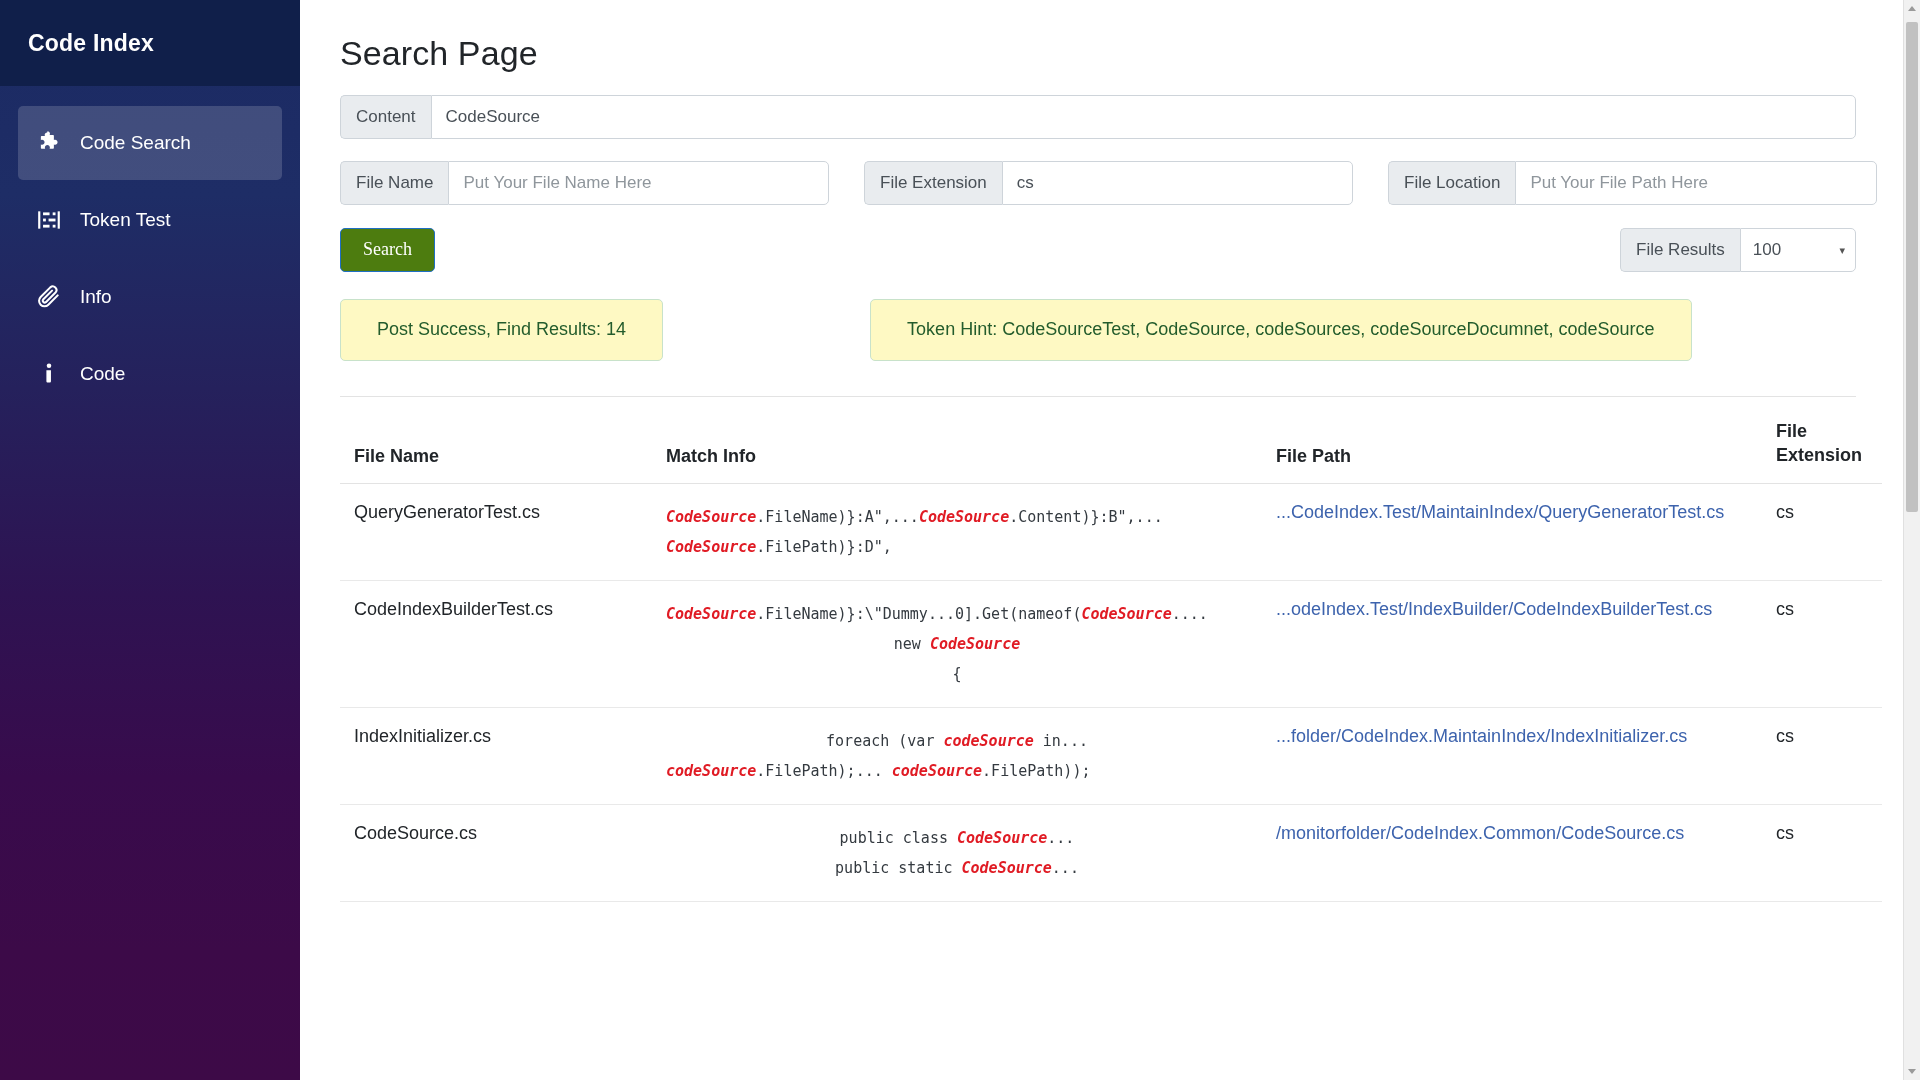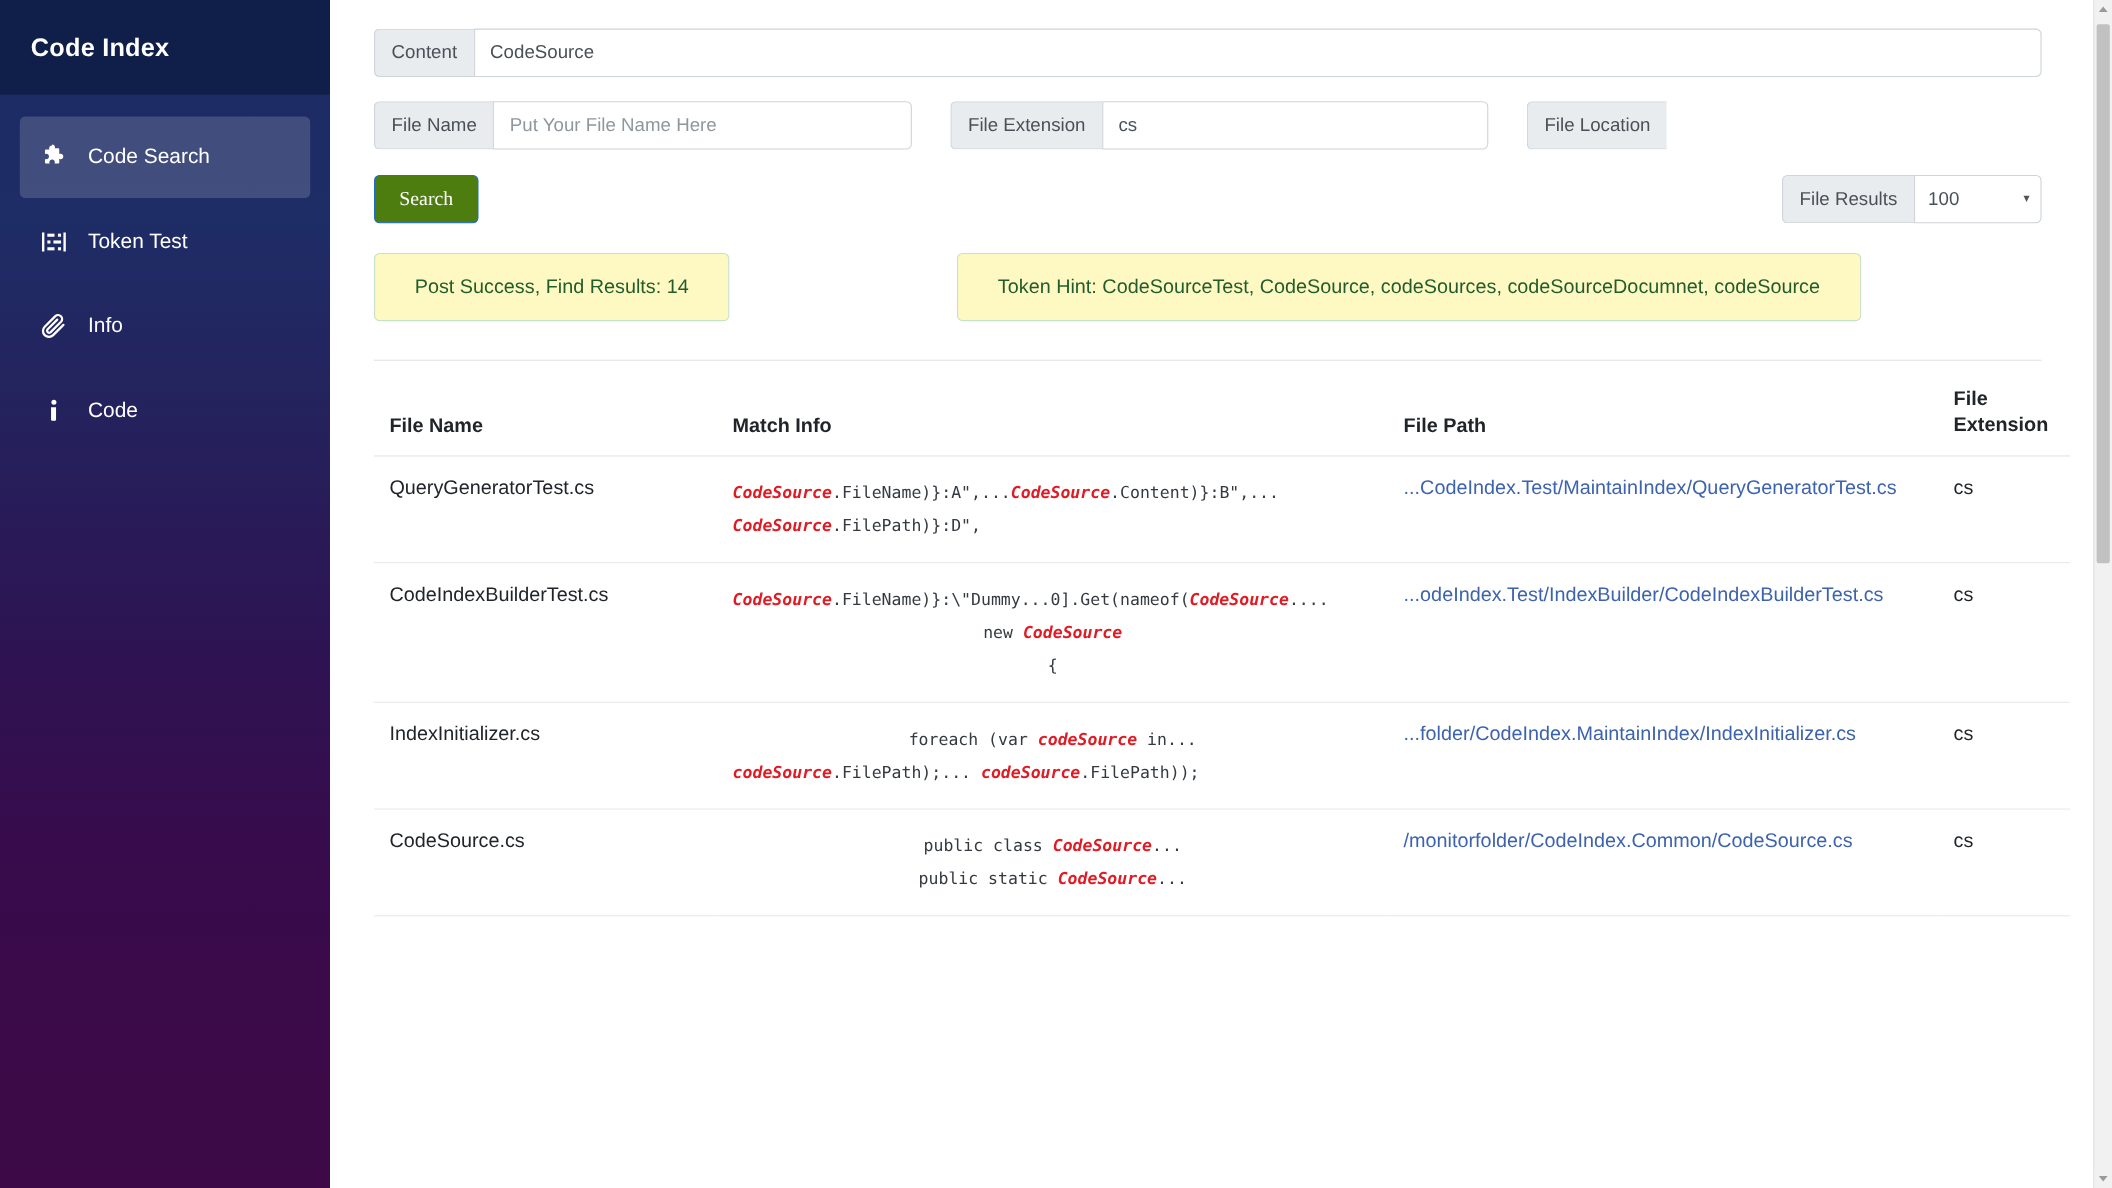--- a/index.html
+++ b/index.html
@@ -352,20 +352,21 @@
       </div>
 
     </nav>
   </aside>
 
   <section id="main">
 
 
     <div id="content">
 
+      <h1 id="page-title">Search Page</h1>
 
       <div class="input-group" id="content-search-row">
         <span class="ig-label">Content</span>
         <input class="ig-input" type="text" id="content-input" value="CodeSource" style="">
       </div>
 
       <div id="filter-row">
         <div class="filter-cell" id="fc-filename">
           <div class="input-group">
             <span class="ig-label">File Name</span>
@@ -376,20 +377,21 @@
         <div class="filter-cell" id="fc-fileext">
           <div class="input-group">
             <span class="ig-label">File Extension</span>
             <input class="ig-input" type="text" value="cs" style="">
           </div>
         </div>
         <div id="fc-gap2"></div>
         <div class="filter-cell" id="fc-filelocation">
           <div class="input-group">
             <span class="ig-label">File Location</span>
+            <input class="ig-input" type="text" placeholder="Put Your File Path Here" style="">
           </div>
         </div>
       </div>
 
       <div id="action-row">
         <button id="search-button">Search</button>
         <div id="action-spacer"></div>
         <div class="input-group" id="show-results-group">
           <span class="ig-label">File Results</span>
           <div class="ig-select-wrap">

